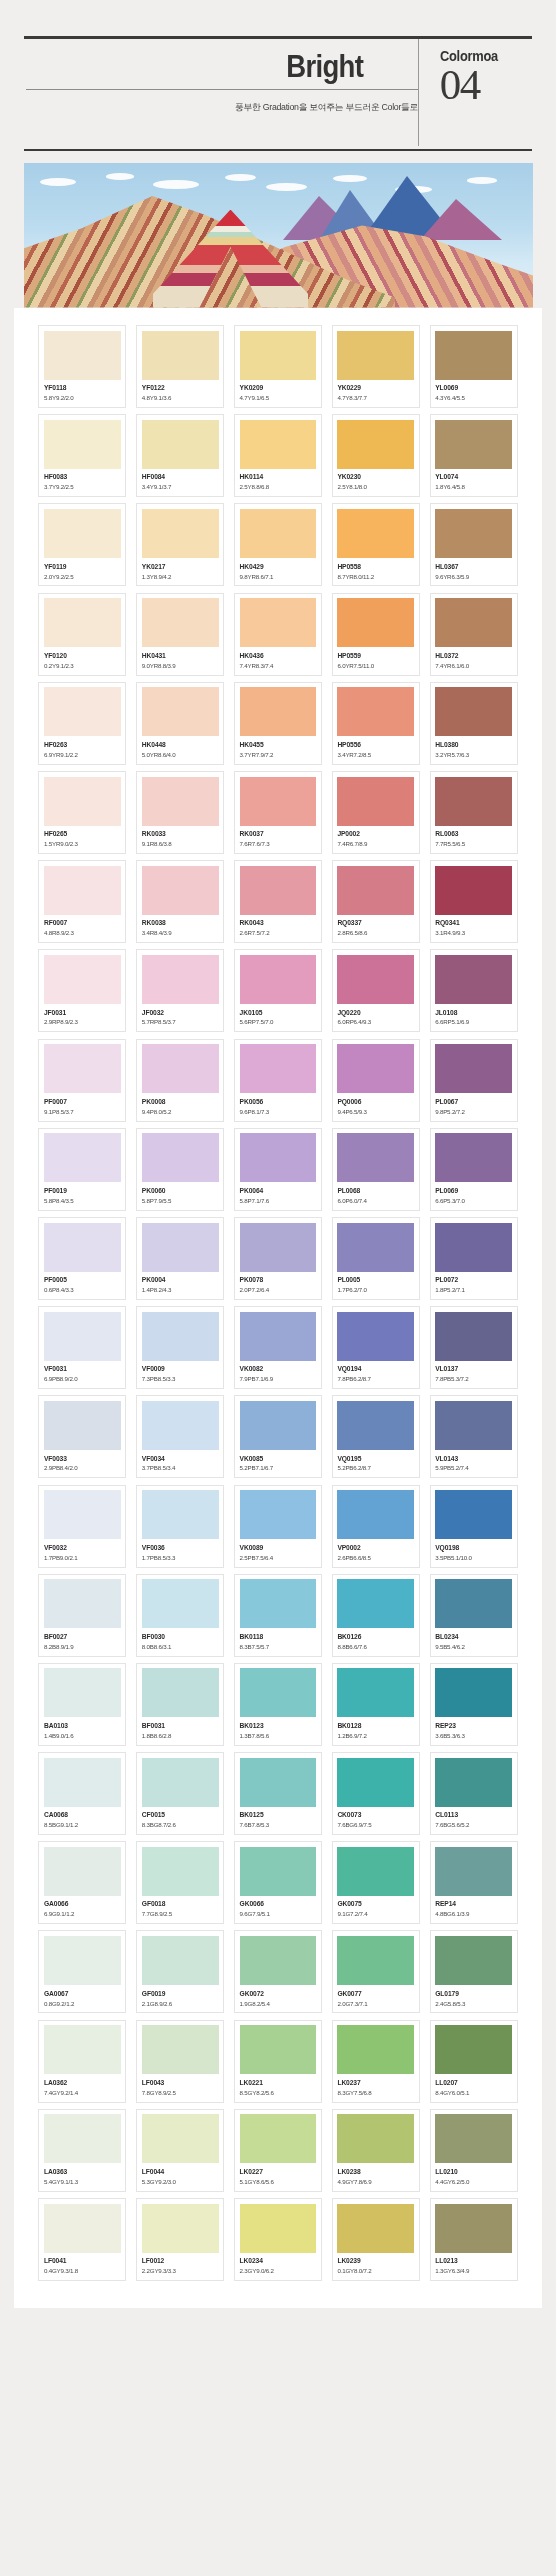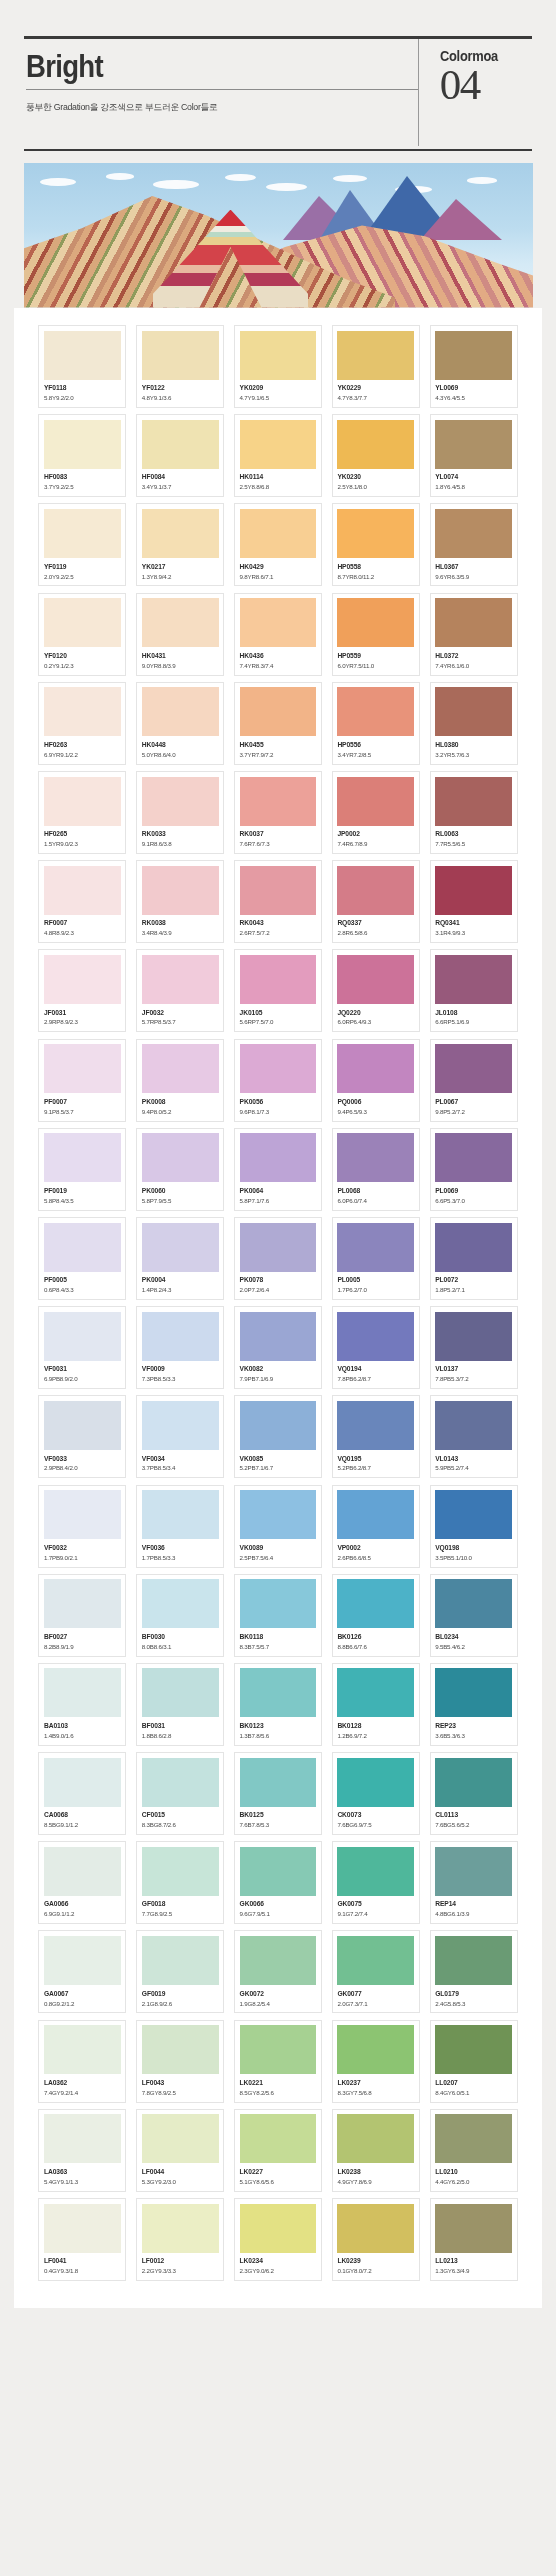--- a/index.html
+++ b/index.html
@@ -16,20 +16,21 @@
   .header { padding: 0 24px; background: #f0efed; }
   .rule-top {
     height: 2.6px; background: #3a3a3a; margin-top: 36px;
   }
   .rule-bottom {
     height: 2.6px; background: #3a3a3a; margin-top: 3.1px;
   }
   .header-body {
     display: flex; align-items: stretch; position: relative;
     min-height: 107px;
+    text-align: right;
   }
   .header-left {
     flex: 1 1 auto; padding: 11.3px 0 7.2px 2.1px; position: relative;
   }
   .title {
     font-size: 32px; font-weight: 700; color: #333333;
     letter-spacing: -0.8px; line-height: 1.02;
     font-family: "Liberation Sans Narrow","Liberation Sans", sans-serif;
     transform: scaleX(0.86); transform-origin: left center;
   }
@@ -166,21 +167,21 @@
 <div class="page">
 
   <div class="header">
     <div class="rule-top"></div>
 
     <div class="header-body">
       <div class="header-left">
         <div class="title">Bright</div>
         <div class="title-underline"></div>
         <div class="subtitle">
-          <div>풍부한 Gradation을 강조색으로 부드러운 Color들로</div>
+          <div>풍부한 Gradation을 보여주는 부드러운 Color들로</div>
         </div>
       </div>
 
       <div class="header-right">
         <div class="brand">Colormoa</div>
         <div class="chapter-num">04</div>
       </div>
     </div>
 
     <div class="rule-bottom"></div>

